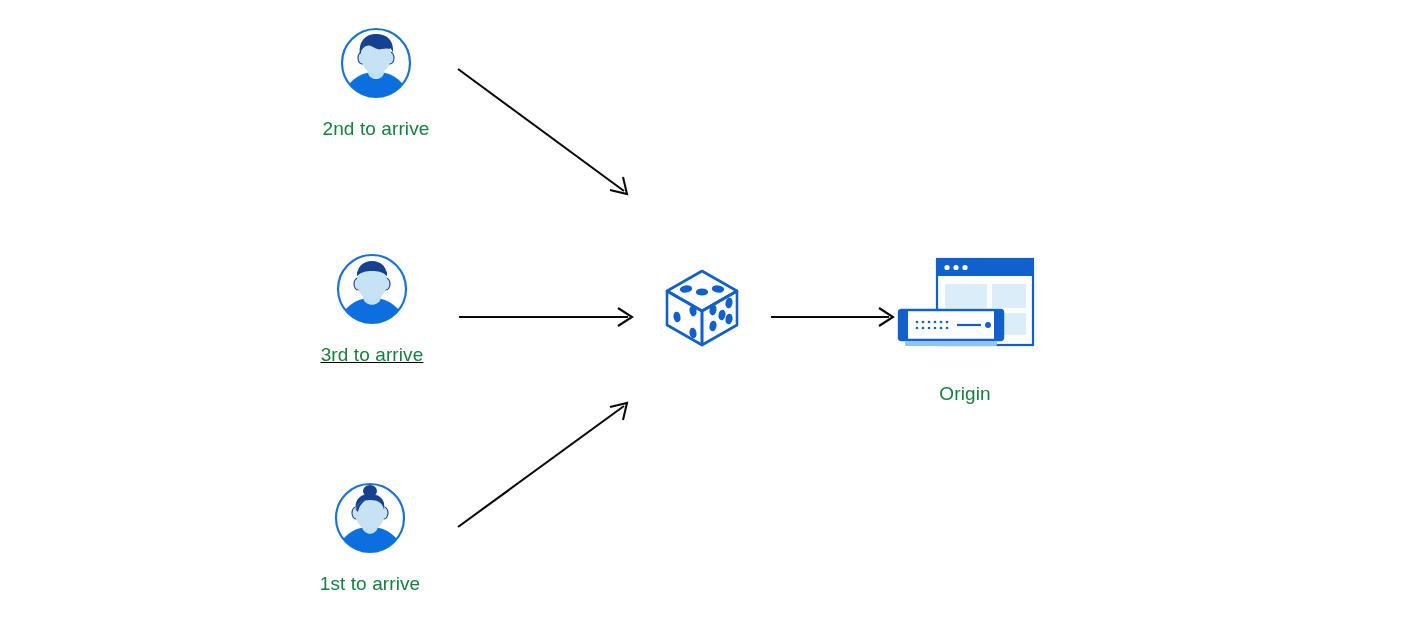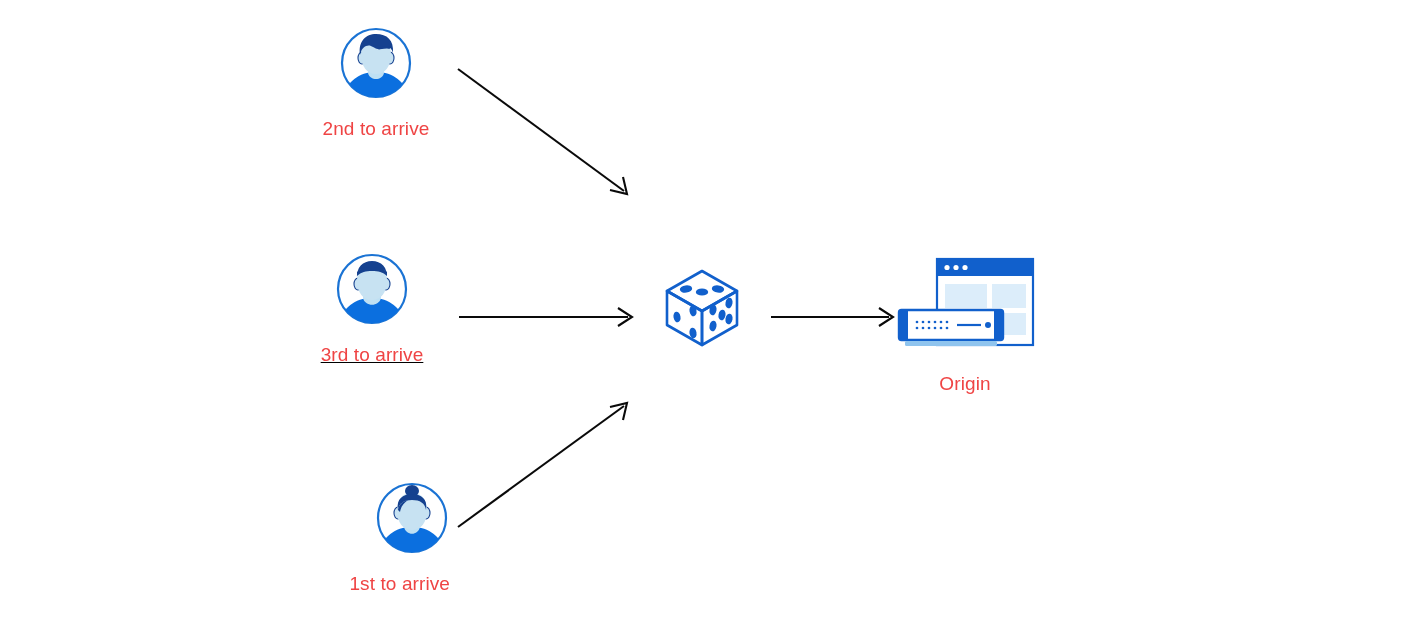--- a/index.html
+++ b/index.html
@@ -23,40 +23,40 @@
   
   .node {
     position: absolute;
     display: flex;
     flex-direction: column;
     align-items: center;
   }
   .node-label {
     font-size: 19px;
     line-height: 1.25;
-    color: #ef4444;
+    color: #15803d;
     white-space: nowrap;
     letter-spacing: .1px;
   }
 
   
   .avatar-wrap { width: 76px; height: 76px; }
   .avatar-label { margin-top: 16px; }
 
   
   .dice-wrap { width: 86px; height: 86px; }
 
   
   .origin-wrap { width: 140px; height: 104px; }
-  .origin-label { margin-top: 13px; }
+  .origin-label { margin-top: 23px; }
 
   
   #node-second { left: 310px; top: 25px;  width: 132px; }
   #node-third  { left: 306px; top: 251px; width: 132px; text-decoration: underline; }
-  #node-first  { left: 318px; top: 480px; width: 132px; align-items: flex-end; }
+  #node-first  { left: 304px; top: 480px; width: 132px; }
   #node-dice   { left: 659px; top: 265px; width: 86px;  }
   #node-origin { left: 895px; top: 255px; width: 140px; }
 
   
   .arrows {
     position: absolute;
     left: 0; top: 0;
     width: 1405px; height: 633px;
     pointer-events: none;
   }

